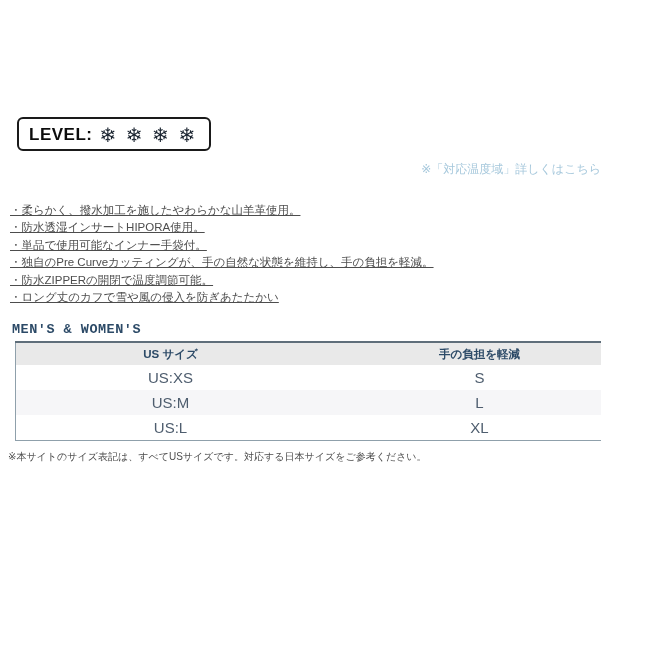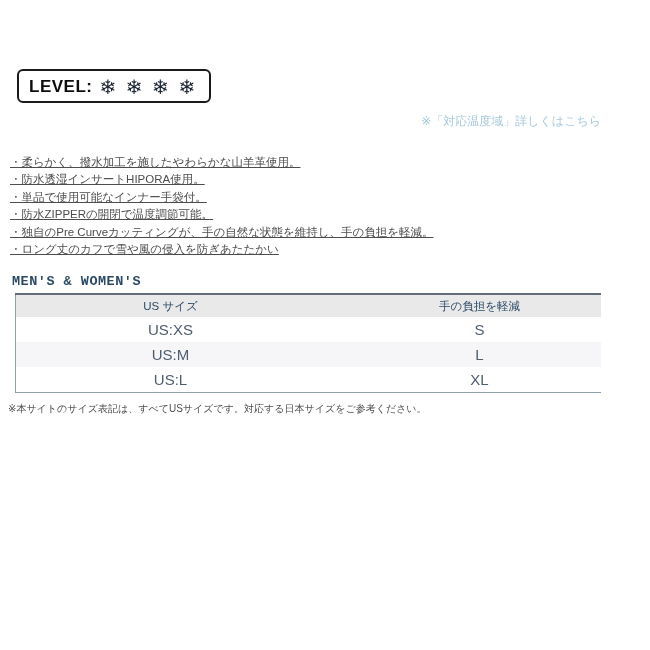--- a/index.html
+++ b/index.html
@@ -2,21 +2,21 @@
 <html><head>
 <meta charset="utf-8">
 <style>
   html, body { margin: 0; padding: 0; background: #ffffff; }
   .page {
     position: relative;
     width: 601px;
     height: 650px;
     background: #ffffff;
     box-sizing: border-box;
-    padding-top: 69px;
+    padding-top: 117px;
     overflow: hidden;
     font-family: "Liberation Sans", "DejaVu Sans", sans-serif;
   }
 
   
   .level-box {
     display: inline-flex;
     align-items: center;
     margin-left: 17px;
     height: 34px;
@@ -95,21 +95,21 @@
     margin: 4px 0 0 15px;
     width: 620px;
     border-collapse: collapse;
     border: 1px solid #8fa0ab;
     border-top: 2px solid #5f6e7a;
     table-layout: fixed;
   }
   .size-table th {
     background: #e9e9e9;
     color: #2c4a67;
-    font-weight: 400;
+    font-weight: 700;
     font-size: 11.5px;
     text-align: center;
     height: 22px;
     padding: 0;
   }
   .size-table td {
     text-align: center;
     font-size: 15px;
     color: #4e5d6e;
     height: 25px;
@@ -136,22 +136,22 @@
     <span class="snowflakes">❄ ❄ ❄ ❄</span>
   </div>
 
   <a class="temp-link">※「対応温度域」詳しくはこちら</a>
 
 
   <ul class="features">
     <li>・柔らかく、撥水加工を施したやわらかな山羊革使用。</li>
     <li>・防水透湿インサートHIPORA使用。</li>
     <li>・単品で使用可能なインナー手袋付。</li>
+    <li>・独自のPre Curveカッティングが、手の自然な状態を維持し、手の負担を軽減。</li>
     <li>・防水ZIPPERの開閉で温度調節可能。</li>
-    <li>・独自のPre Curveカッティングが、手の自然な状態を維持し、手の負担を軽減。</li>
     <li>・ロング丈のカフで雪や風の侵入を防ぎあたたかい</li>
   </ul>
 
   <h2 class="section-title">MEN'S &amp; WOMEN'S</h2>
 
   <table class="size-table">
     <thead>
       <tr>
         <th>US サイズ</th>
         <th>手の負担を軽減</th>

